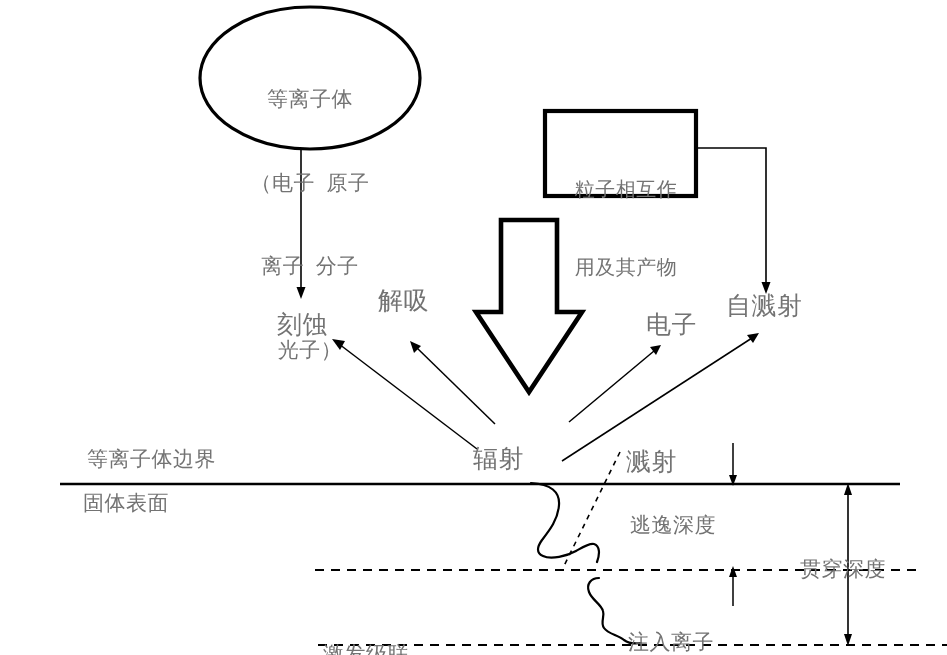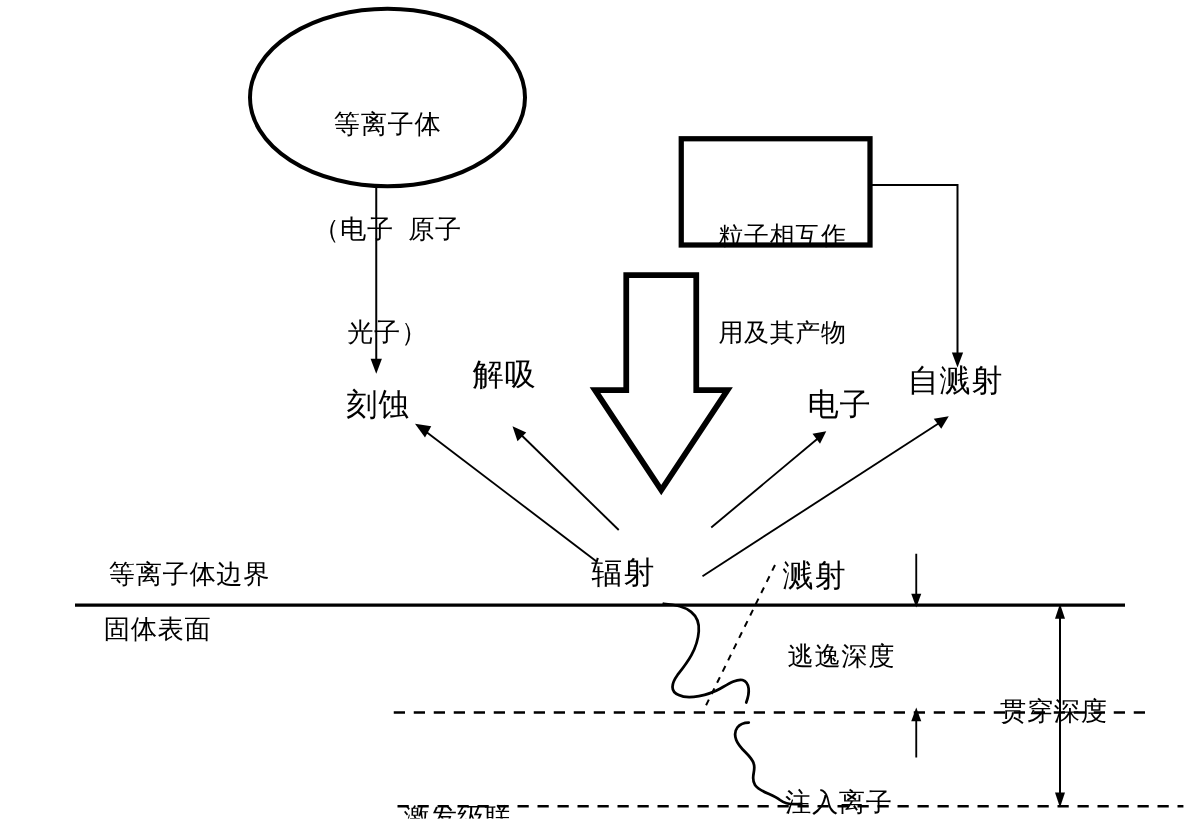--- a/index.html
+++ b/index.html
@@ -19,21 +19,21 @@
   }
   #vector-layer {
     position: absolute;
     left: 0;
     top: 0;
     width: 947px;
     height: 655px;
   }
   .label {
     position: absolute;
-    color: #000000;
+    color: #737373;
     font-family: "Liberation Serif", "DejaVu Serif", serif;
     white-space: pre;
     line-height: 1.18;
     letter-spacing: 0.5px;
   }
   .lbl-ellipse {
     text-align: center;
     font-size: 21px;
     line-height: 1.33;
   }
@@ -111,20 +111,21 @@
 
     <line x1="848" y1="488" x2="848" y2="641" stroke="#000000" stroke-width="1.6"></line>
     <polygon points="848,483 844,495 852,495" fill="#000000"></polygon>
     <polygon points="848,646 844,634 852,634" fill="#000000"></polygon>
 
   </svg>
 
   <div class="label lbl-ellipse" style="left:210px; top:30px; width:200px;">
     <div>等离子体</div>
     <div>（电子  原子</div>
+    <div>离子  分子</div>
     <div>光子）</div>
   </div>
 
   <div class="label lbl-box" style="left:556px; top:124px; width:140px;">
     <div>粒子相互作</div>
     <div>用及其产物</div>
   </div>
 
   <div class="label lbl-flow" style="left:277px; top:310px;">刻蚀</div>
 

